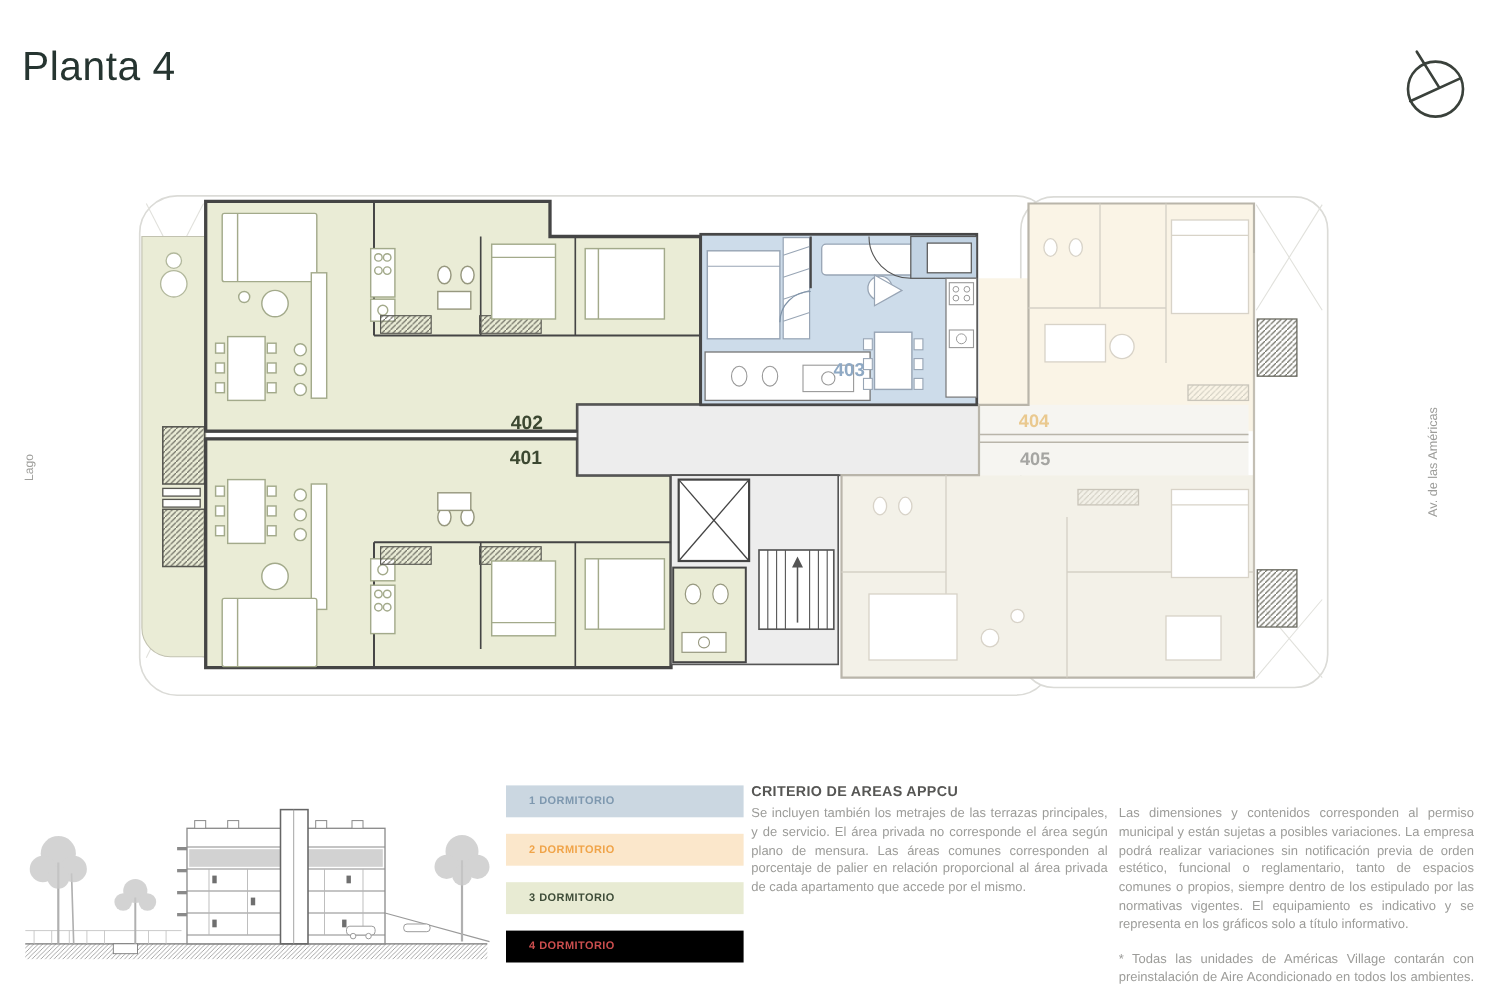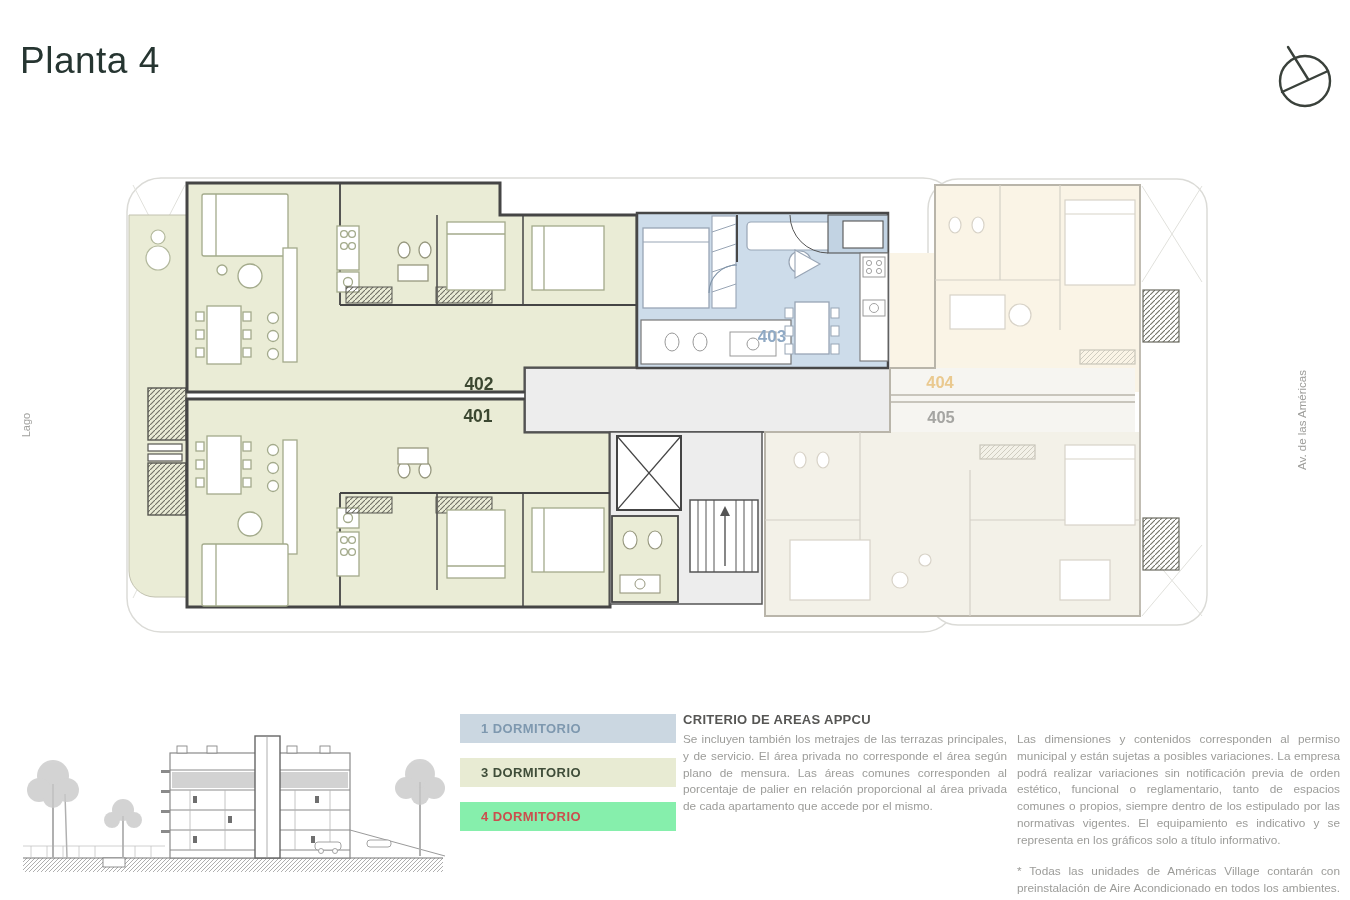--- a/index.html
+++ b/index.html
@@ -12,21 +12,21 @@
     position:absolute;left:20px;top:40px;
     font-size:37px;font-weight:400;color:#263531;letter-spacing:.5px;
   }
   .north{position:absolute;left:1252px;top:28px;}
   .plan-svg{position:absolute;left:0;top:150px;}
   .elev-svg{position:absolute;left:15px;top:698px;}
   .legend{position:absolute;left:460px;top:714px;width:216px;}
   .legend-row{
     height:29px;margin-bottom:15px;display:flex;align-items:center;
     padding-left:21px;box-sizing:border-box;
-    font-size:13px;font-weight:700;letter-spacing:.4px;
+    font-size:10px;font-weight:700;letter-spacing:.4px;
   }
   .notes-mid{position:absolute;left:683px;top:712px;width:324px;}
   .notes-right{position:absolute;left:1017px;top:731px;width:323px;}
   .notes-title{
     font-size:13px;font-weight:700;color:#565654;letter-spacing:.3px;margin:0 0 4px 0;
   }
   .notes-p{
     font-size:11.8px;line-height:1.42;color:#9c9c99;text-align:justify;margin:0 0 15px 0;
   }
 </style>
@@ -395,24 +395,27 @@
         <circle cx="419" cy="90" r="11"></circle>
         <circle cx="405" cy="98" r="9"></circle>
     </g>
   </g>
 </svg>
 
 <div class="legend">
   <div class="legend-row" style="background-color: rgb(203, 215, 225); color: rgb(126, 152, 175);">
     <span>1 DORMITORIO</span>
   </div>
+  <div class="legend-row" style="background-color: rgb(251, 231, 203); color: rgb(240, 164, 73);">
+    <span>2 DORMITORIO</span>
+  </div>
   <div class="legend-row" style="background-color: rgb(232, 235, 211); color: rgb(63, 77, 57);">
     <span>3 DORMITORIO</span>
   </div>
-  <div class="legend-row" style="background-color: #86efac; color: rgb(203, 78, 78);">
+  <div class="legend-row" style="background-color: #000000; color: rgb(203, 78, 78);">
     <span>4 DORMITORIO</span>
   </div>
 </div>
 
 <div class="notes-mid">
   <p class="notes-title">CRITERIO DE AREAS APPCU</p>
   <p class="notes-p">Se incluyen también los metrajes de las terrazas principales, y de servicio. El área privada no corresponde el área según plano de mensura. Las áreas comunes corresponden al porcentaje de palier en relación proporcional al área privada de cada apartamento que accede por el mismo.</p>
 </div>
 
 <div class="notes-right">

